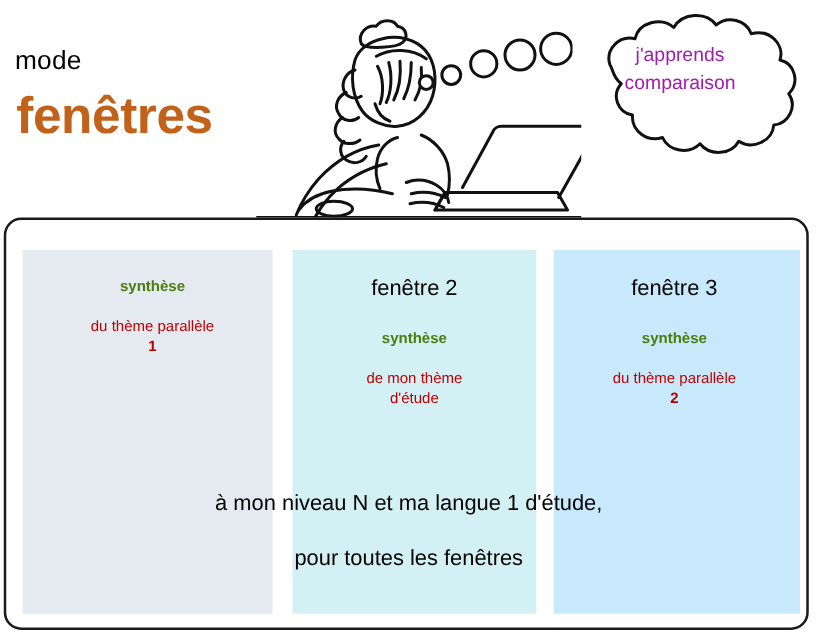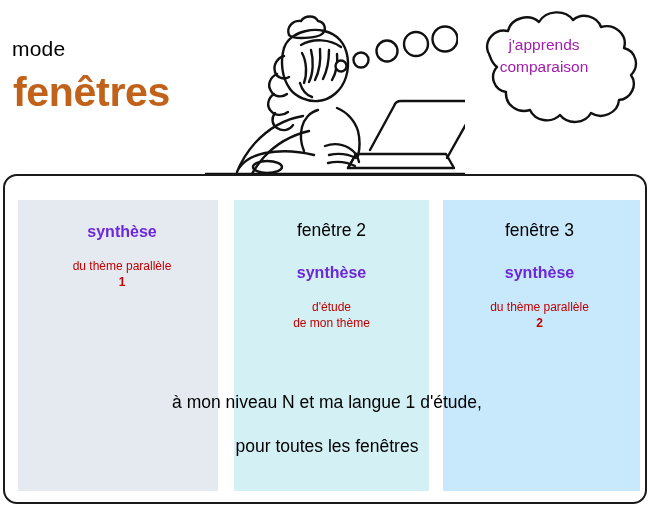--- a/index.html
+++ b/index.html
@@ -106,23 +106,23 @@
 
   .col-window {
     margin-top: 20px;
     font-size: 17.5px;
     color: #000000;
     line-height: 1.2;
     white-space: nowrap;
   }
   .col-synthese {
     margin-top: 22px;
-    font-size: 16px;
+    font-size: 12px;
     font-weight: bold;
-    color: #6d28d9;
+    color: #4d7c0f;
     line-height: 1.2;
     white-space: nowrap;
   }
   .col-desc {
     margin-top: 18px;
     font-size: 12px;
     color: #C00000;
     line-height: 1.33;
     white-space: nowrap;
   }
@@ -251,22 +251,22 @@
       <span class="num">1</span>
     </div>
   </div>
 </div>
 
 <div class="column" id="col-2" style="background: rgb(211, 240, 245);">
   <div class="col-inner">
     <div class="col-window">fenêtre 2</div>
     <div class="col-synthese">synthèse</div>
     <div class="col-desc">
+      <span class="l2">de mon thème</span>
       <span class="l2">d'étude</span>
-      <span class="l2">de mon thème</span>
     </div>
   </div>
 </div>
 
 <div class="column" id="col-3" style="background: rgb(200, 232, 252);">
   <div class="col-inner">
     <div class="col-window">fenêtre 3</div>
     <div class="col-synthese">synthèse</div>
     <div class="col-desc">
       <span class="l2">du thème parallèle</span>

